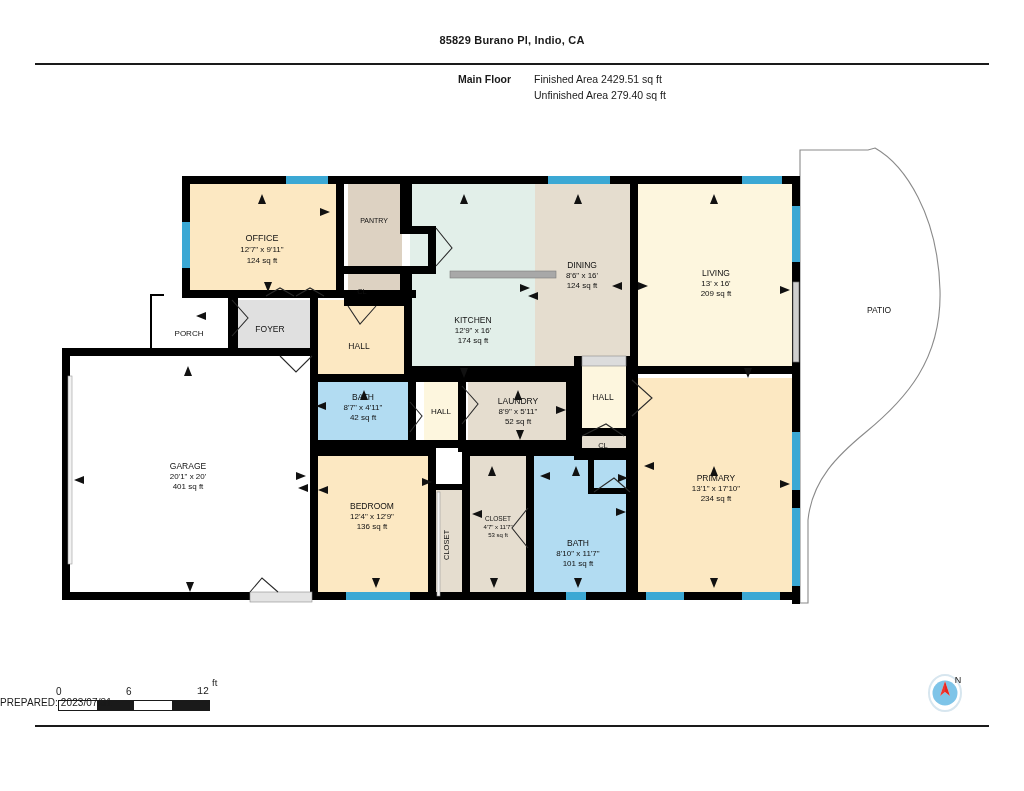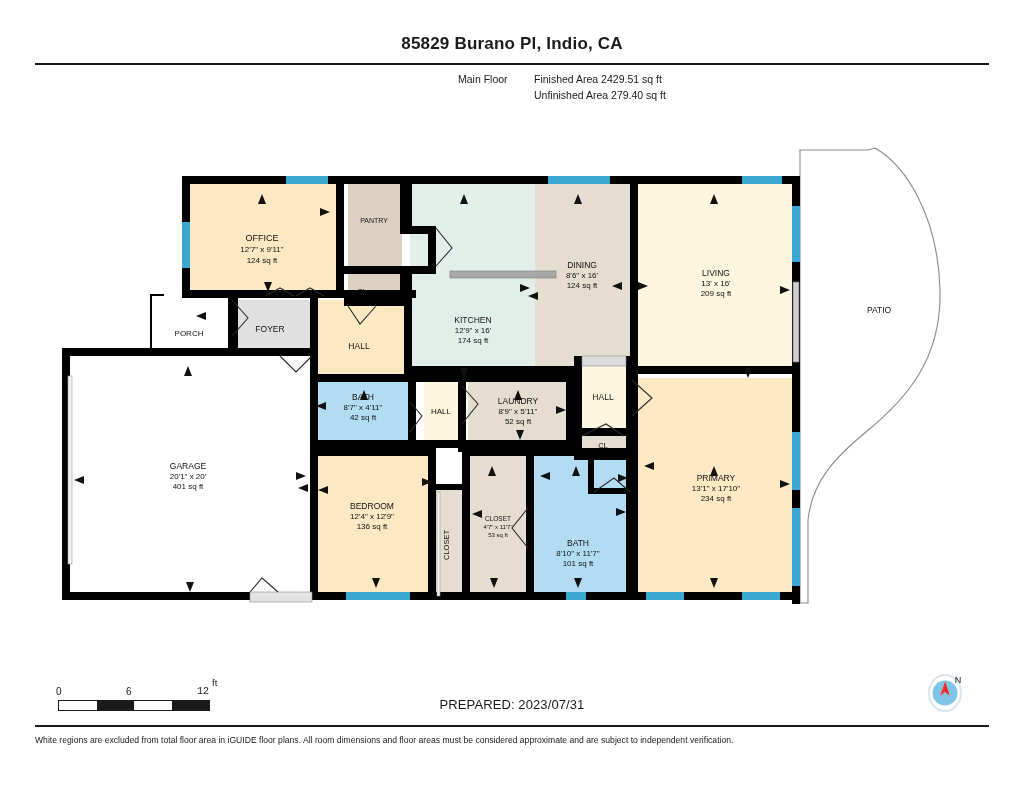--- a/index.html
+++ b/index.html
@@ -9,42 +9,42 @@
     font-family:"Liberation Sans","DejaVu Sans",sans-serif;
     color:#1a1a1a;
     position:relative;
     overflow:hidden;
   }
   #page{position:absolute;left:0;top:0;width:1024px;height:791px;}
 
   
   .title{
     position:absolute;left:0;top:34px;width:1024px;
-    text-align:center;font-size:17px;font-weight:bold;letter-spacing:.2px;
+    text-align:center;font-size:11px;font-weight:bold;letter-spacing:.2px;
   }
   .hrule-top{
     position:absolute;left:35px;top:63px;width:954px;height:2px;background:#1a1a1a;
   }
   .meta{position:absolute;left:458px;top:71px;font-size:10.5px;line-height:16px;}
   .meta-row{display:flex;}
-  .meta-label{font-weight:normal;width:76px;}
+  .meta-label{font-weight:bold;width:76px;}
   .meta-val{}
 
   
   #plan{position:absolute;left:0;top:0;width:1024px;height:791px;}
 
   
   .scalebar{position:absolute;left:58px;top:700px;width:150px;height:9px;border:1px solid #1a1a1a;display:flex;}
   .scalebar i{display:block;height:100%;flex:1;}
   .scalebar i.on{background:#1a1a1a;}
   .scalebar i.off{background:#ffffff;}
   .scale-tick{position:absolute;font-size:10px;color:#1a1a1a;}
   .scale-unit{position:absolute;left:212px;top:677px;font-size:9.5px;}
   .prepared{
-    position:absolute;left:0;top:697px;width:1024px;text-align:center;font-size:13px;letter-spacing:.1px;
+    position:absolute;left:0;top:697px;width:1024px;font-size:10px;letter-spacing:.1px;
   }
   .hrule-bot{position:absolute;left:35px;top:725px;width:954px;height:2px;background:#1a1a1a;}
   .disclaimer{position:absolute;left:35px;top:735px;width:954px;font-size:8.6px;color:#1a1a1a;}
 
   .compass{position:absolute;left:925px;top:672px;width:42px;height:42px;}
 </style>
 </head>
 <body>
 
 <div id="page">
@@ -412,15 +412,14 @@
   <svg class="compass" viewBox="0 0 42 42">
     <ellipse cx="20" cy="21" rx="16" ry="18" fill="#ffffff" stroke="#d7e6ef" stroke-width="2"></ellipse>
     <circle cx="20" cy="21" r="12.5" fill="#7ec4e8"></circle>
     <polygon points="20,9 25,24 20,20 15,24" fill="#ffffff"></polygon>
     <polygon points="20,9 25,24 20,20" fill="#e8261f"></polygon>
     <polygon points="20,9 15,24 20,20" fill="#e8261f" opacity="0.92"></polygon>
     <text x="33" y="11" font-size="9" font-family="Liberation Sans, sans-serif" fill="#111111" text-anchor="middle">N</text>
   </svg>
 
   <div class="hrule-bot"></div>
-  <div class="disclaimer">White regions are excluded from total floor area in iGUIDE floor plans. All room dimensions and floor areas must be considered approximate and are subject to independent verification.</div>
 
 </div>
 
 </body></html>

